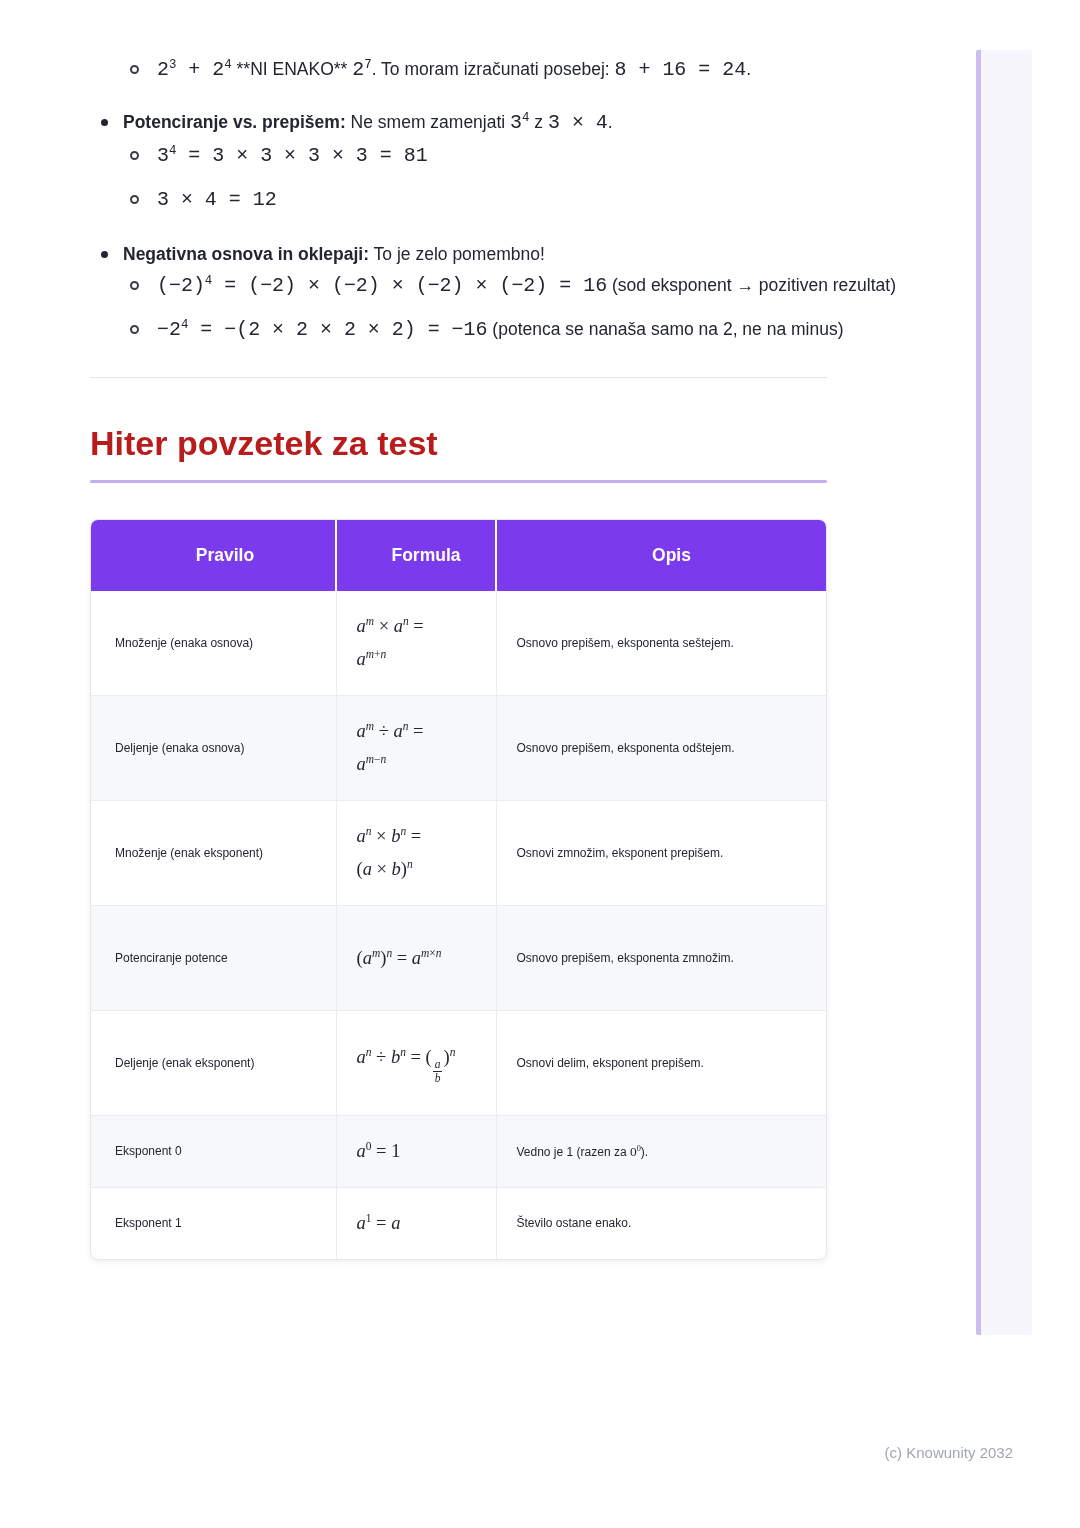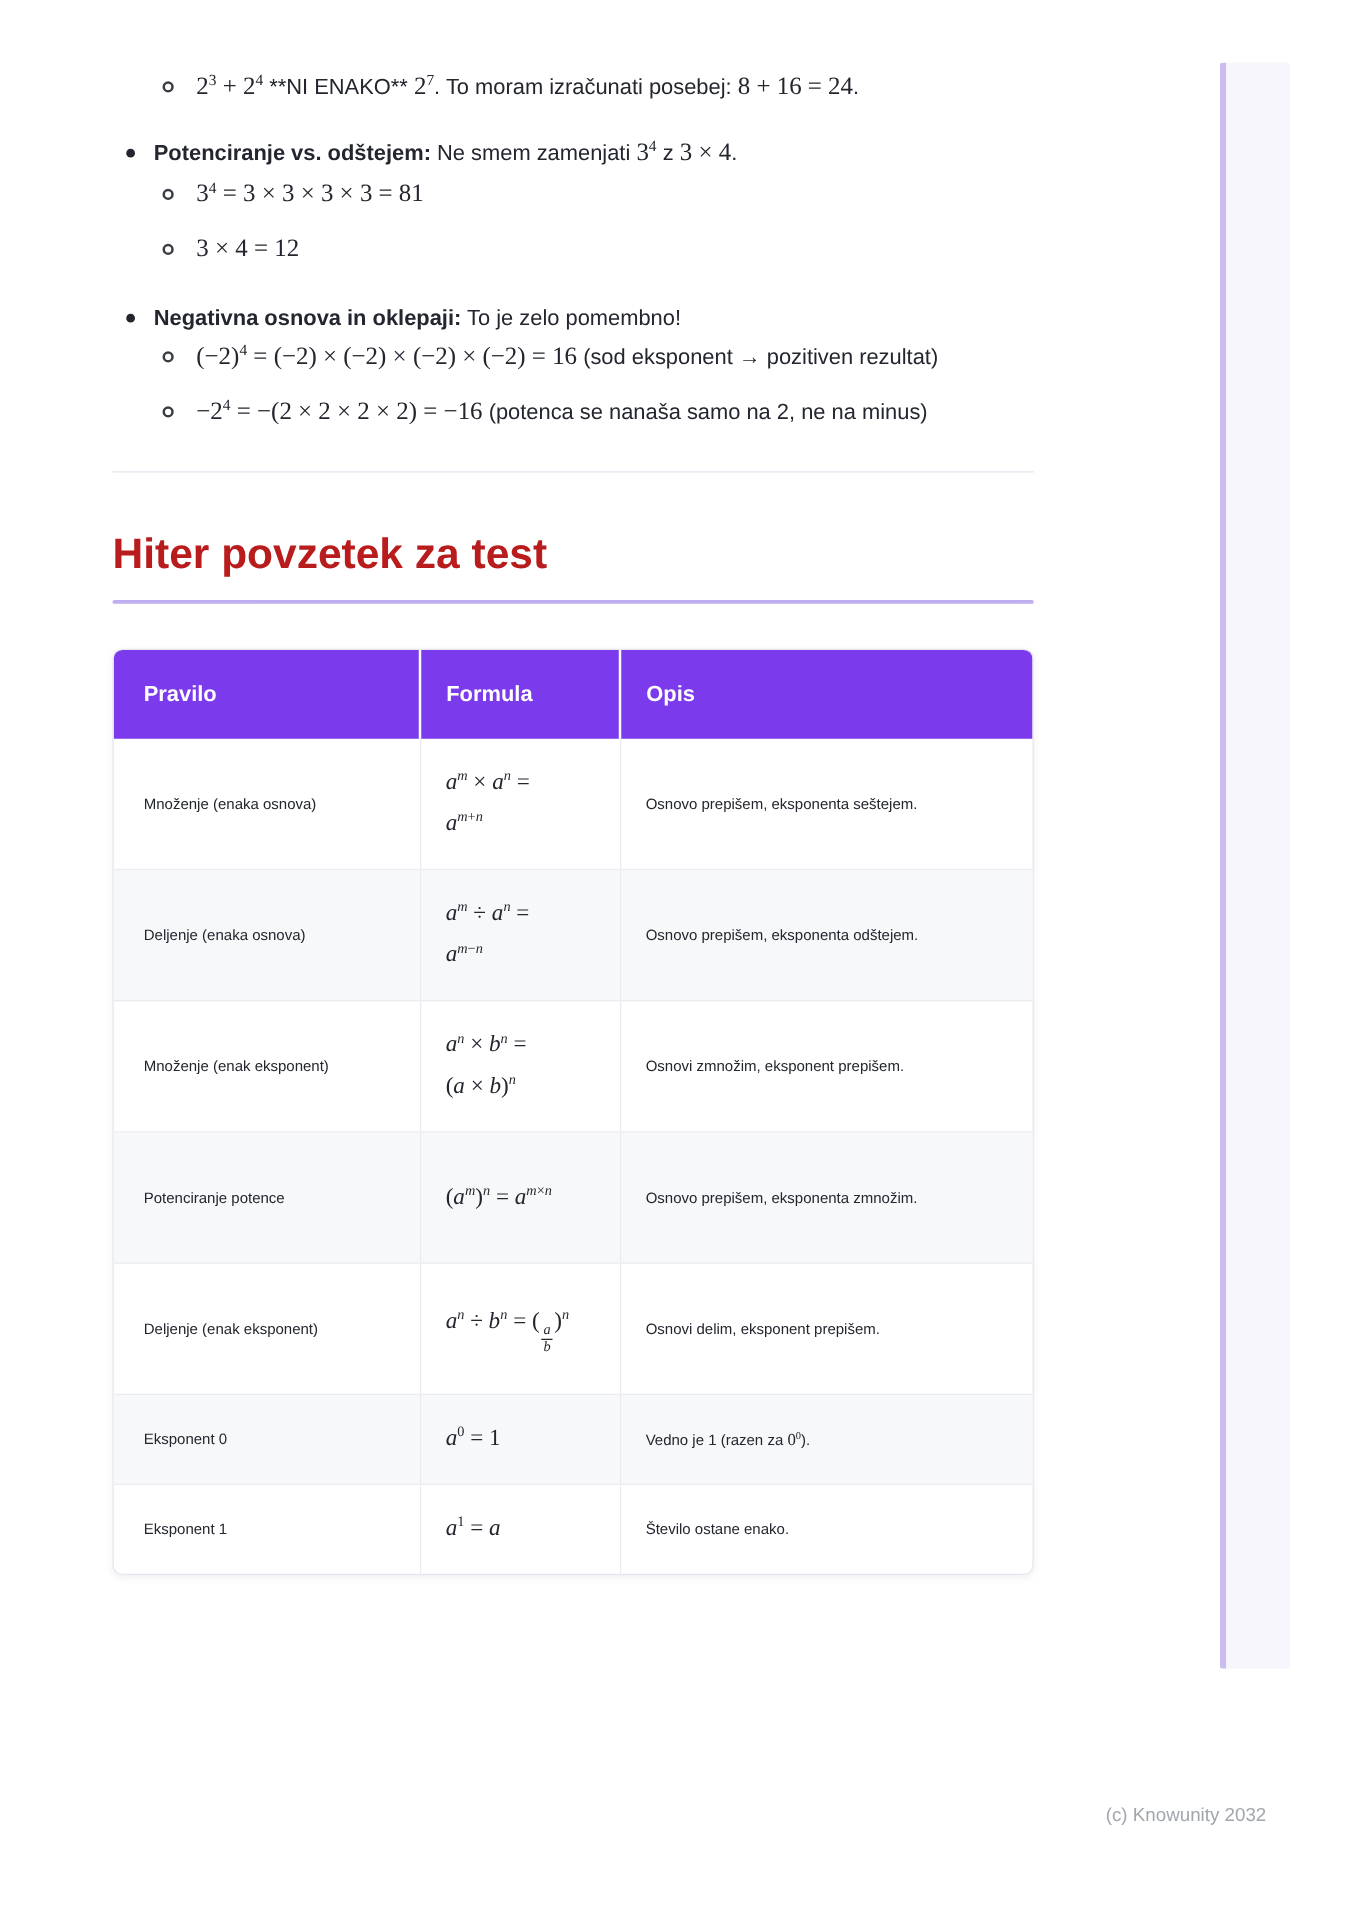--- a/index.html
+++ b/index.html
@@ -9,21 +9,21 @@
   .page{position:absolute;inset:0;}
 
   
   .note{position:absolute;left:90px;font-size:17.5px;line-height:28px;white-space:nowrap;}
   .note.lv1{padding-left:33px;}
   .note.lv2{padding-left:67px;}
   .mk1{position:absolute;left:11px;top:11px;width:7px;height:7px;border-radius:50%;
        background:#23262e;}
   .mk2{position:absolute;left:40px;top:10px;width:9px;height:9px;border-radius:50%;
        border:2px solid #3a3d44;box-sizing:border-box;background:transparent;}
-  .m{font-family:Liberation Serif, serif;font-size:1.14em;font-style:normal;}
+  .m{font-family:Liberation Mono, monospace;font-size:1.14em;font-style:normal;}
   .bd{font-weight:bold;}
   sup{font-size:62%;line-height:0;vertical-align:baseline;position:relative;top:-0.6em;
       letter-spacing:0;}
   x-s{font-family:"Liberation Serif",serif;font-size:1.12em;font-style:normal;}
   x-f{display:inline-flex;flex-direction:column;align-items:center;font-size:0.62em;
       line-height:1.15;vertical-align:-0.45em;margin:0 1px;}
   x-t{border-bottom:1px solid currentColor;padding:0 2px;}
   x-u{padding:0 2px;}
 
   
@@ -31,21 +31,21 @@
   .h1{position:absolute;left:90px;top:420px;font-size:34px;line-height:46px;
       font-weight:bold;color:#b91c1c;text-align:right;}
   .h1-underline{position:absolute;left:90px;top:480px;width:737px;height:3px;
       background:#bfaef0;border-radius:2px;}
 
   
   .tbl-wrap{position:absolute;left:90px;top:519px;width:737px;border:1px solid #e7e6ee;
       border-radius:8px;overflow:hidden;box-shadow:0 2px 6px rgba(60,60,90,.08);
       background:#fff;box-sizing:border-box;}
   table{border-collapse:collapse;table-layout:fixed;width:735px;}
-  th{background:#7c3aed;color:#fff;font-size:17.5px;font-weight:bold;text-align:left;
+  th{background:#7c3aed;color:#fff;font-size:17.5px;font-weight:bold;text-align:center;
      height:71px;padding:0 0 0 24px;vertical-align:middle;}
   th + th{border-left:2px solid #ffffff;padding-left:20px;margin-top:36px;}
   td{vertical-align:middle;font-size:12px;line-height:33px;padding:0 10px 0 24px;}
   td + td{border-left:1px solid #ebebf1;padding-left:20px;margin-left:36px;}
   tr + tr td{border-top:1px solid #ebebf1;}
   tbody tr:nth-child(even){background:#f7f8fa;}
   tr.tall td{height:104px;}
   tr.short td{height:71px;}
   .p-inner{display:block;max-width:190px;white-space:normal;}
   .o-inner{display:block;max-width:245px;white-space:normal;}
@@ -57,21 +57,21 @@
       background:#f7f6fc;border-left:5px solid #ccbdf1;border-radius:2px;}
   .footer{position:absolute;top:1444px;right:67px;font-size:15px;color:#a2a6ad;}
 </style>
 </head>
 <body>
 
 <div class="page">
 
   <div class="note lv2" style="top:55px"><span class="mk2"></span><span class="m">2<sup>3</sup> + 2<sup>4</sup></span><span> **NI ENAKO** </span><span class="m">2<sup>7</sup></span><span>. To moram izračunati posebej: </span><span class="m">8 + 16 = 24</span><span>.</span></div>
 
-  <div class="note lv1" style="top:108px"><span class="mk1"></span><span class="bd">Potenciranje vs. odštejem:</span><span> Ne smem zamenjati </span><span class="m">3<sup>4</sup></span><span> z </span><span class="m">3 × 4</span><span>.</span></div>
+  <div class="note lv1" style="top:108px"><span class="mk1"></span><span class="bd">Potenciranje vs. prepišem:</span><span> Ne smem zamenjati </span><span class="m">3<sup>4</sup></span><span> z </span><span class="m">3 × 4</span><span>.</span></div>
 
   <div class="note lv2" style="top:141px"><span class="mk2"></span><span class="m">3<sup>4</sup> = 3 × 3 × 3 × 3 = 81</span></div>
 
   <div class="note lv2" style="top:185px"><span class="mk2"></span><span class="m">3 × 4 = 12</span></div>
 
   <div class="note lv1" style="top:240px"><span class="mk1"></span><span class="bd">Negativna osnova in oklepaji:</span><span> To je zelo pomembno!</span></div>
 
   <div class="note lv2" style="top:271px"><span class="mk2"></span><span class="m">(−2)<sup>4</sup> = (−2) × (−2) × (−2) × (−2) = 16</span><span> (sod eksponent → pozitiven rezultat)</span></div>
 
   <div class="note lv2" style="top:315px"><span class="mk2"></span><span class="m">−2<sup>4</sup> = −(2 × 2 × 2 × 2) = −16</span><span> (potenca se nanaša samo na 2, ne na minus)</span></div>

